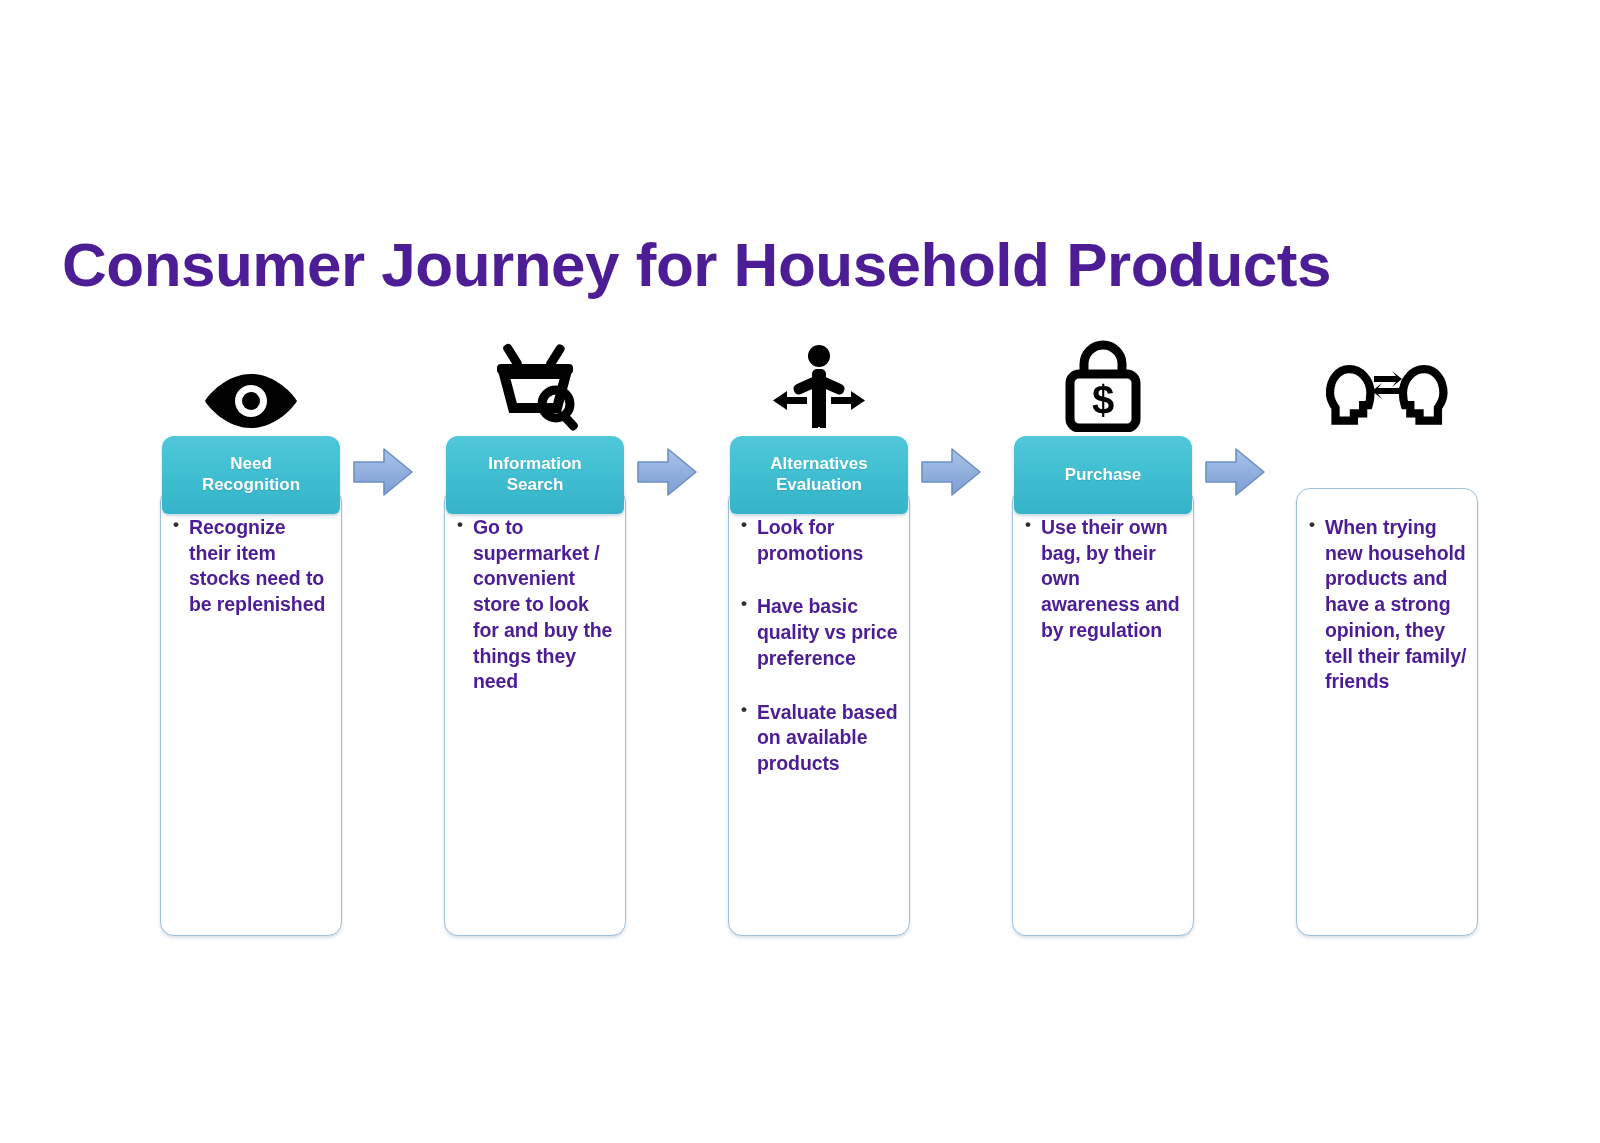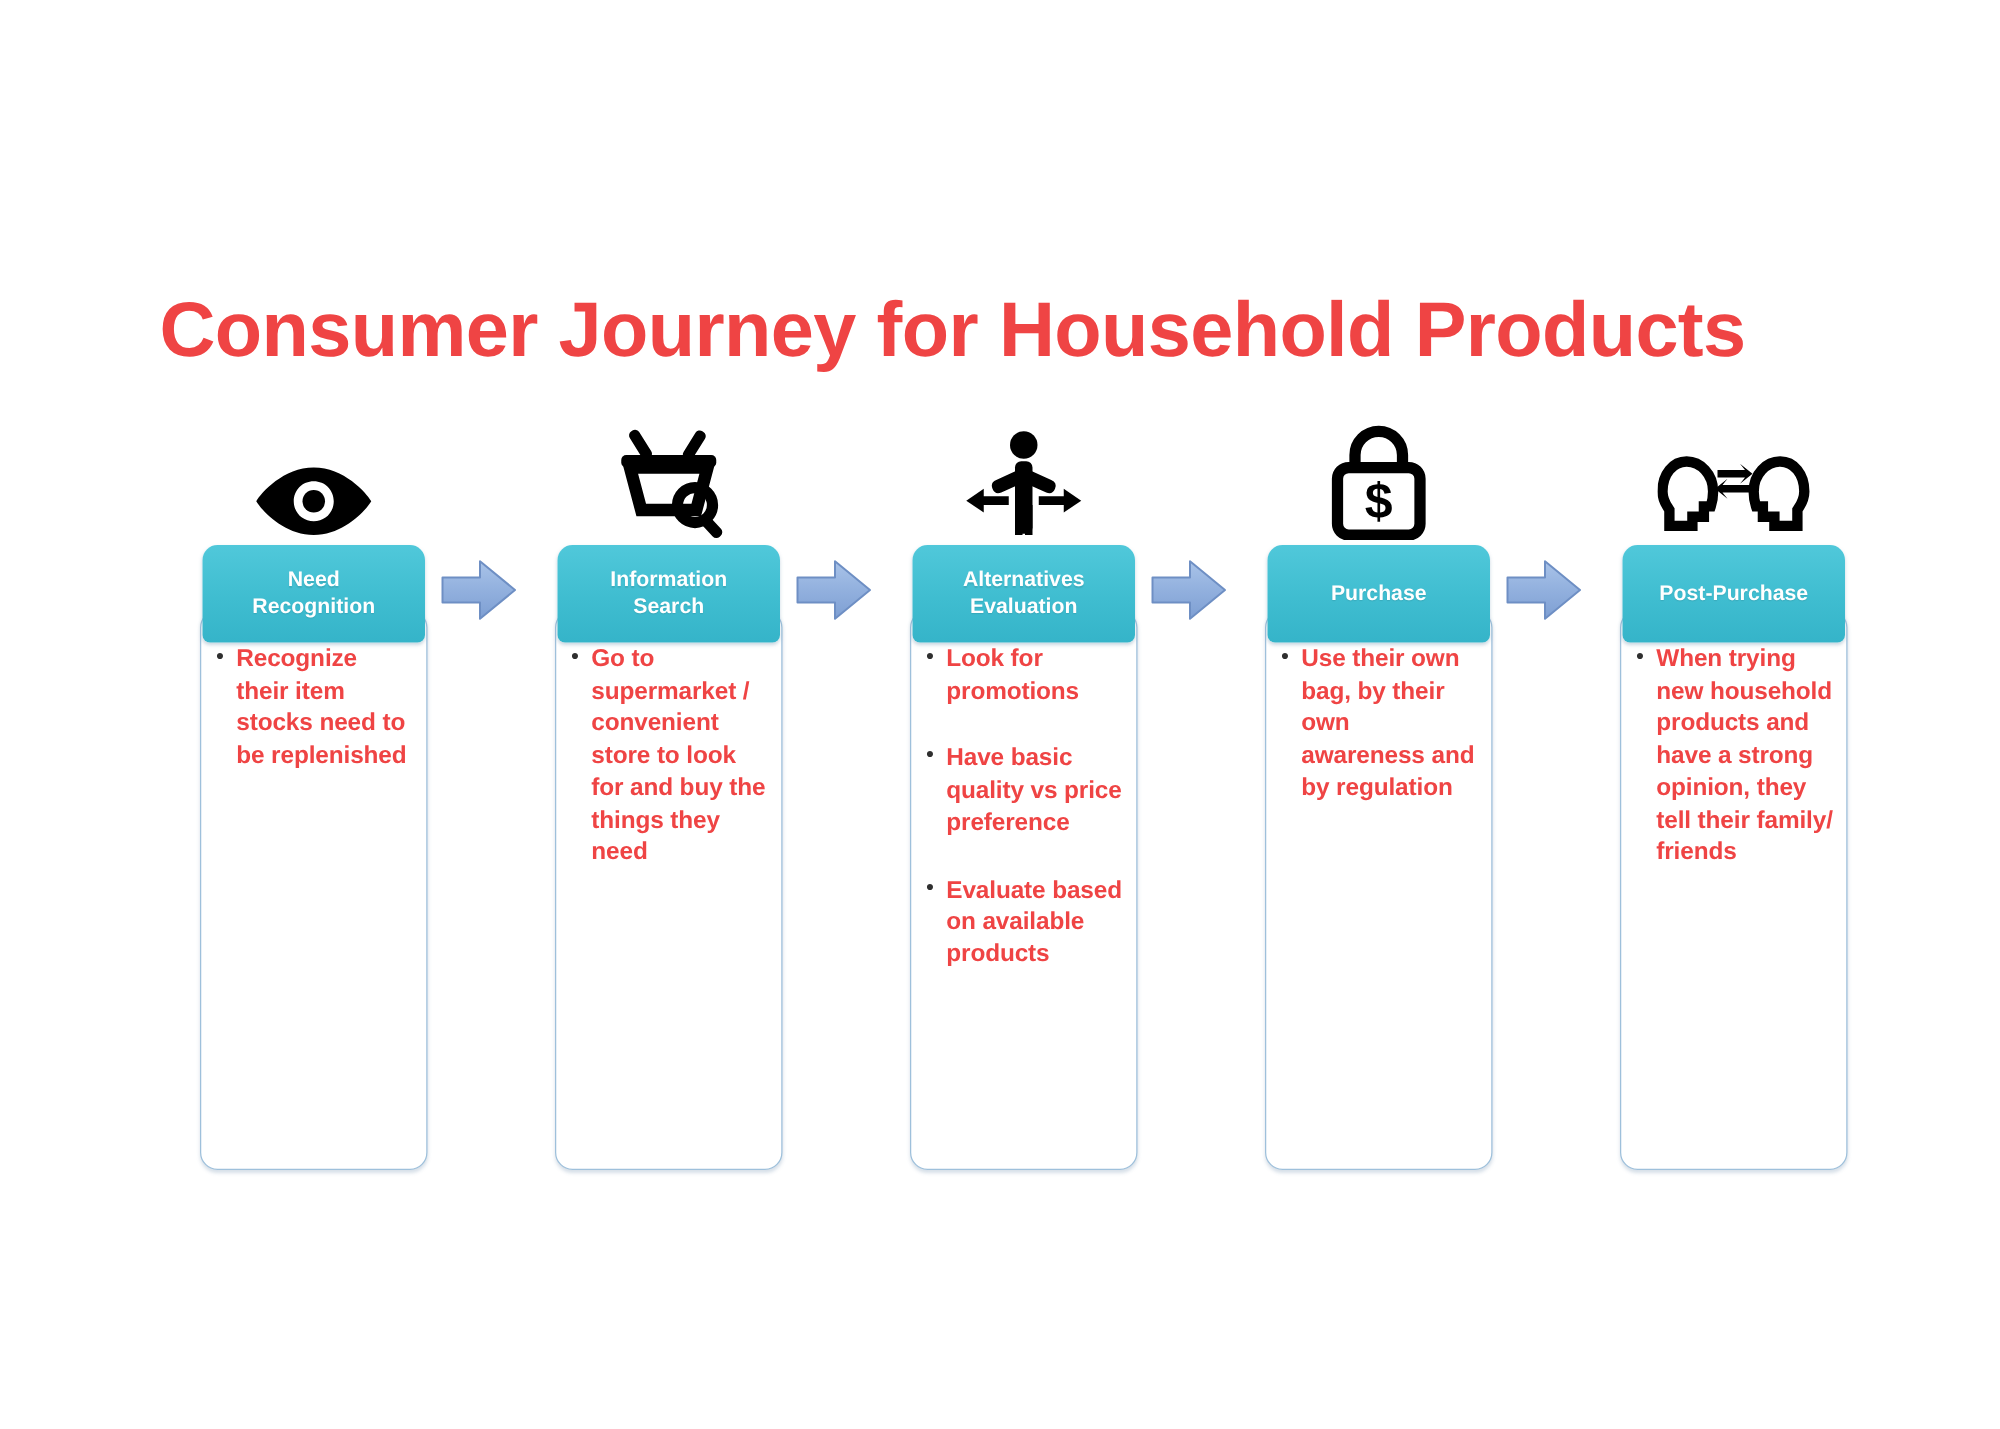--- a/index.html
+++ b/index.html
@@ -16,24 +16,23 @@
   }
 
   #page-title {
     position: absolute;
     left: 62px;
     top: 234px;
     width: 1400px;
     font-size: 62px;
     font-weight: 800;
     letter-spacing: -0.5px;
-    color: #ef4444;
+    color: #4c1d95;
     white-space: nowrap;
     line-height: 1;
-    text-align: center;
   }
 
   
   #stages {
     position: absolute;
     left: 0;
     top: 336px;
     width: 1600px;
     height: 620px;
   }
@@ -103,21 +102,21 @@
 
   ul.bullets {
     margin: 0;
     padding: 0 0 0 20px;
     list-style: none;
   }
   ul.bullets li {
     position: relative;
     font-size: 19.5px;
     font-weight: 600;
-    color: #ef4444;
+    color: #4c1d95;
     line-height: 1.32;
     margin-bottom: 28px;
     letter-spacing: -0.1px;
   }
   ul.bullets li:before {
     content: "\2022";
     position: absolute;
     left: -16px;
     top: -1px;
     font-size: 17px;
@@ -248,23 +247,20 @@
       <path d="M48 20h22l-4-5 10 8-10 8 4-5H48z" fill="#000"></path>
       <path d="M74 38H52l4 5-10-8 10-8-4 5h22z" fill="#000"></path>
     </svg>
       </div>
       <div class="card">
         <div class="card-body">
           <ul class="bullets">
             <li>When trying new household products and have a strong opinion, they tell their family/ friends</li>
           </ul>
         </div>
-        <div class="card-header">
-          <div class="card-header-text">Post-Purchase</div>
-        </div>
       </div>
     </div>
   </div>
 
 <svg width="0" height="0" style="position:absolute" aria-hidden="true">
   <defs>
     <linearGradient id="arrowGrad" x1="0" y1="0" x2="0" y2="1">
       <stop offset="0%" stop-color="#A9C3E8"></stop>
       <stop offset="45%" stop-color="#94B2DF"></stop>
       <stop offset="100%" stop-color="#7E9FD3"></stop>

